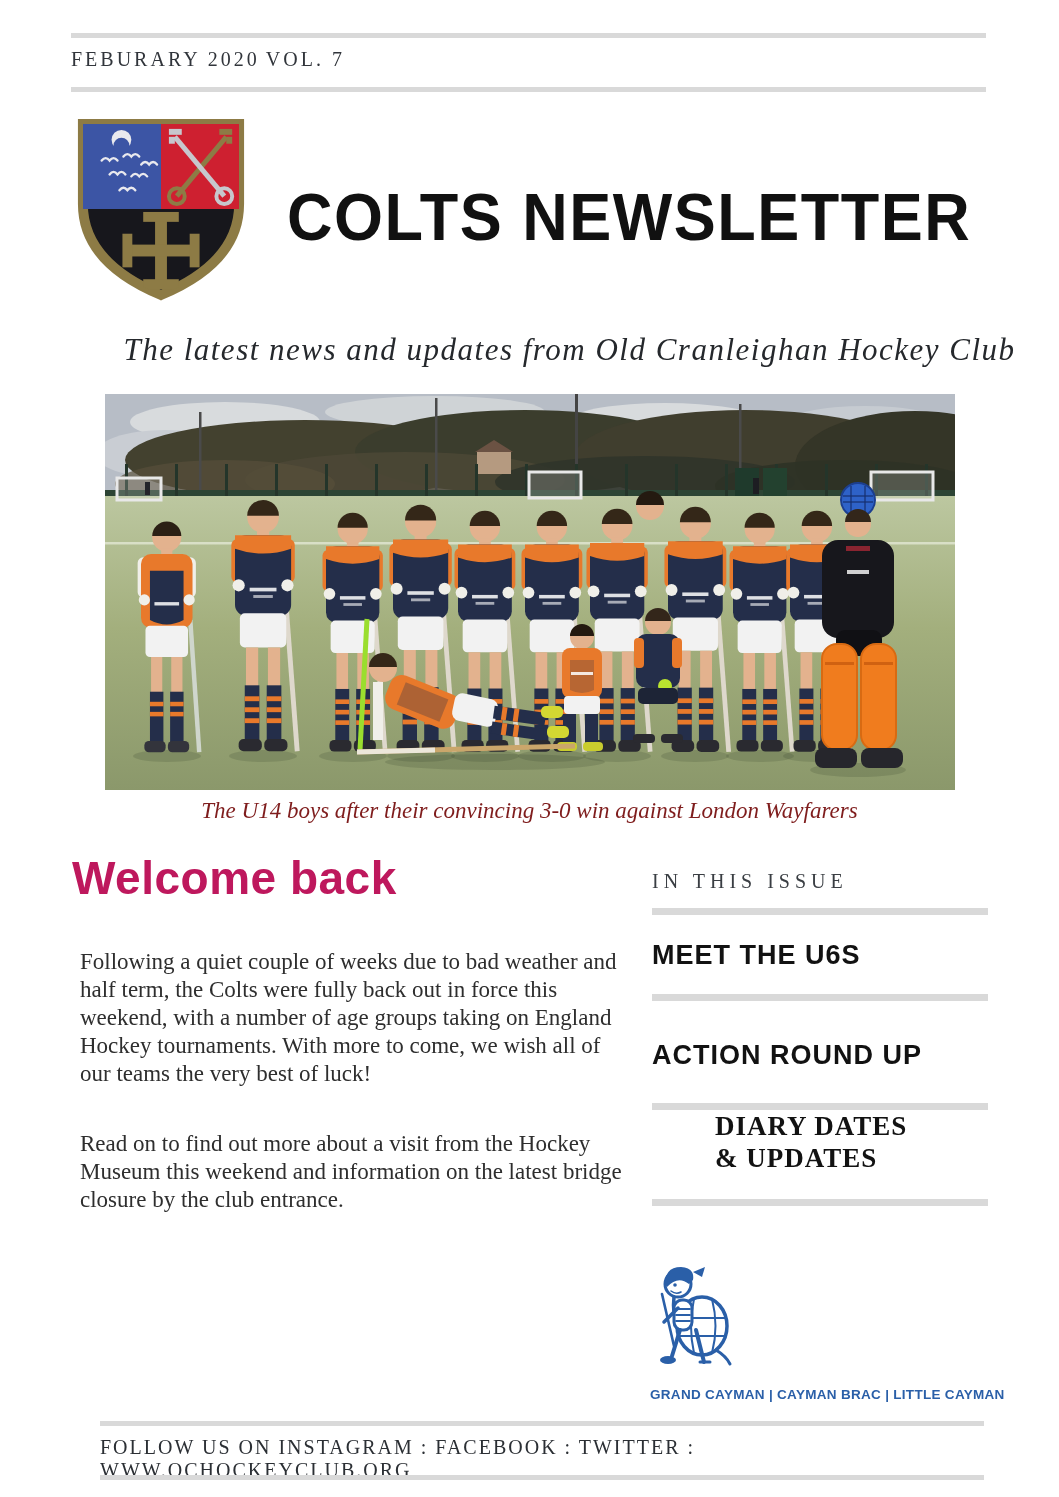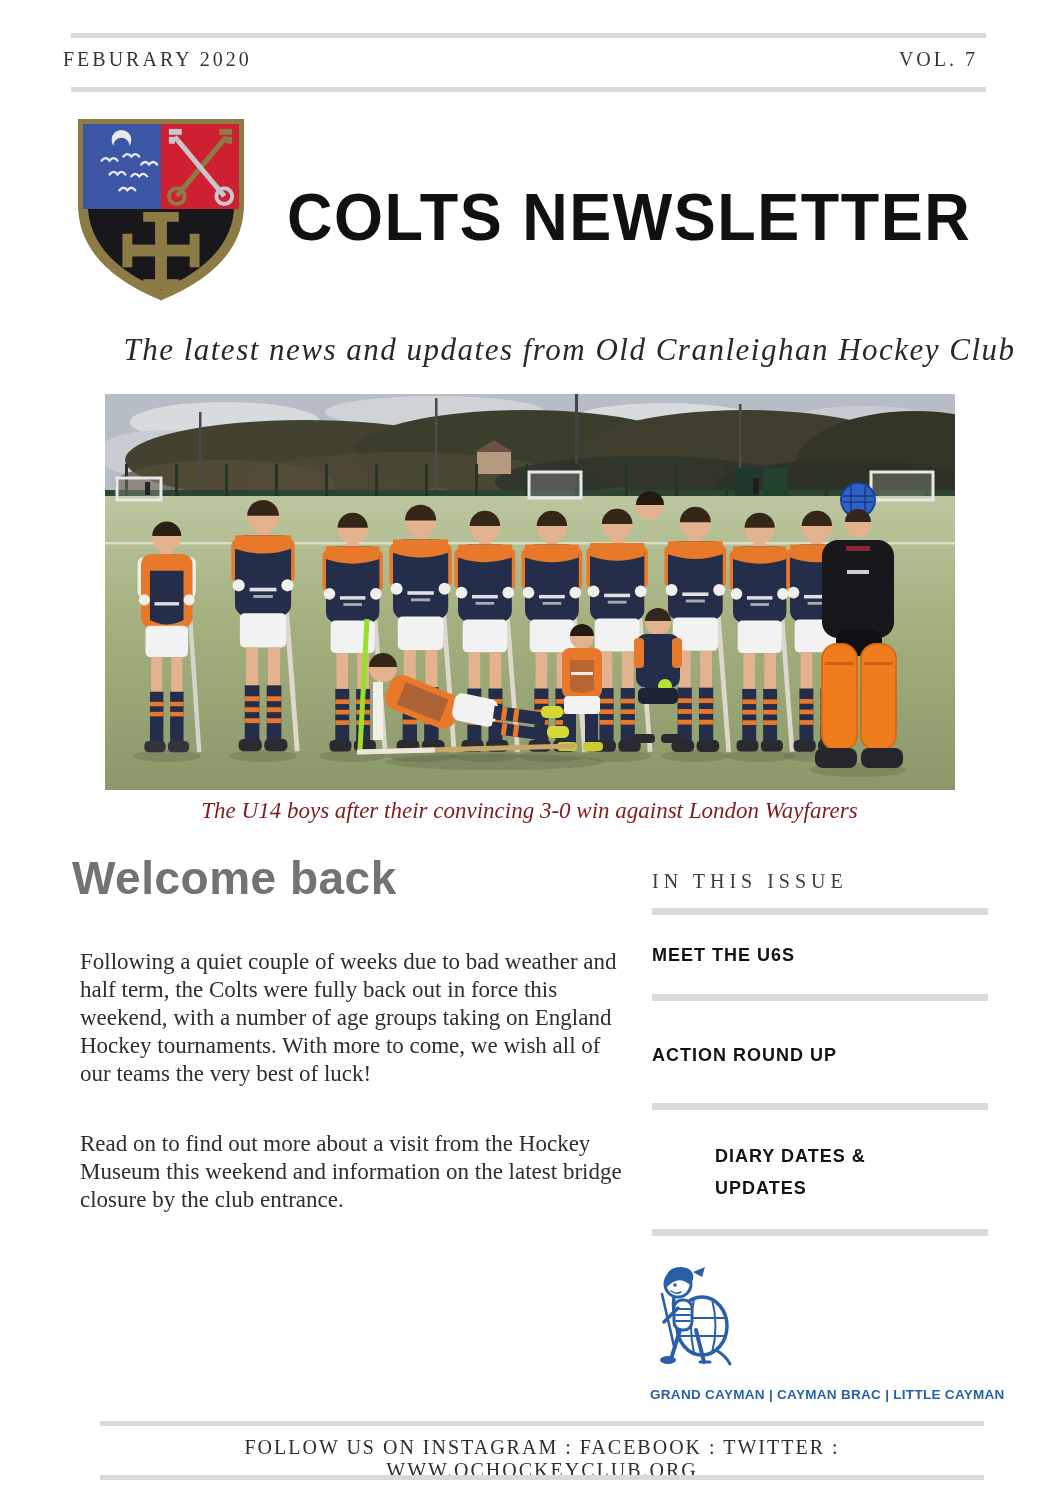--- a/index.html
+++ b/index.html
@@ -1,61 +1,61 @@
 <!DOCTYPE html>
 <html><head>
 <meta charset="utf-8">
 <style>
   html,body{margin:0;padding:0;background:#ffffff;}
   .page{position:relative;width:1059px;height:1497px;background:#ffffff;overflow:hidden;
         font-family:"Liberation Serif","DejaVu Serif",serif;color:#222;}
   .rule{position:absolute;left:71px;width:915px;height:5px;background:#d9d9d9;}
   
-  .hdr-row{position:absolute;left:63px;top:48px;width:915px;display:flex;justify-content:space-between;gap:6px;}
+  .hdr-row{position:absolute;left:71px;top:48px;width:915px;display:flex;justify-content:flex-start;gap:6px;}
   .hdr-text{font-size:20px;letter-spacing:3px;color:#31353b;}
   
   .crest{position:absolute;left:72px;top:112px;width:178px;height:194px;}
   .title{position:absolute;left:287px;top:178px;width:720px;
          font-family:"Liberation Sans","DejaVu Sans",sans-serif;font-weight:bold;
          font-size:63px;letter-spacing:1.5px;color:#111;transform:scaleY(1.07);transform-origin:top left;
          white-space:nowrap;}
   .tagline{position:absolute;left:0;top:332px;width:1059px;text-align:center;
            font-style:italic;font-size:31px;letter-spacing:1.5px;color:#25282c;padding-left:40px;}
   
   .photo{position:absolute;left:105px;top:394px;width:850px;height:396px;}
   .caption{position:absolute;left:0;top:798px;width:1059px;text-align:center;
            font-style:italic;font-size:23px;color:#7f1d1d;}
   
   .article{position:absolute;left:72px;top:852px;width:566px;}
   .article h1{margin:0;font-family:"Liberation Sans","DejaVu Sans",sans-serif;
-              font-weight:bold;font-size:46px;line-height:52px;color:#737373;letter-spacing:0.5px;}
+              font-weight:bold;font-size:46px;line-height:52px;color:#be185d;letter-spacing:0.5px;}
   .article p{margin:8px;font-size:23px;line-height:28px;color:#2e2e2e;}
   .article .p1{margin-top:44px;}
   .article .p2{margin-top:42px;}
   .article .note{margin-top:36px;font-weight:bold;font-size:26px;line-height:36px;color:#161616;}
   
   .sidebar{position:absolute;left:652px;top:870px;width:336px;text-align:left;}
   .sb-title{font-size:20px;letter-spacing:5px;color:#3a3e43;}
   .sbar{height:7px;background:#d9d9d9;}
   .sbar.b1{margin-top:15px;} .sbar.b2{margin-top:23px;} .sbar.b3{margin-top:32px;} .sbar.b4{margin-top:25px;}
   .sb-item{font-family:"Liberation Sans","DejaVu Sans",sans-serif;font-weight:bold;
-           font-size:18px;line-height:32px;letter-spacing:1px;color:#121212;}
+           font-size:27px;line-height:32px;letter-spacing:1px;color:#121212;}
   .sb-item.i1{margin-top:24px;} .sb-item.i2{margin-top:38px;}
-  .sb-item.i3{margin-top:30px;max-width:210px;margin-left:auto;margin-right:auto;}
+  .sb-item.i3{max-width:210px;margin-left:auto;margin-right:auto;font-family:Liberation Serif, serif;}
   
   .cayman{position:absolute;left:650px;top:1262px;width:354px;}
   .cayman-row{display:flex;align-items:flex-end;}
   .cayman-names{flex:1;}
   .cay-l1{font-size:43px;line-height:48px;letter-spacing:13px;color:#2a5fa8;white-space:nowrap;}
   .cay-l2{font-size:37px;line-height:42px;letter-spacing:12px;color:#2a5fa8;white-space:nowrap;}
   .turtle{width:84px;height:112px;flex:0 0 84px;}
   .cay-tag{margin-top:13px;font-family:"Liberation Sans","DejaVu Sans",sans-serif;font-weight:bold;
            font-size:13.5px;letter-spacing:0.3px;color:#2a5fa8;white-space:nowrap;}
   
-  .footer-text{position:absolute;left:100px;top:1436px;width:884px;text-align:center;
+  .footer-text{position:absolute;left:100px;top:1436px;width:884px;text-align:left;
                font-size:20px;letter-spacing:2px;color:#2b2f34;}
 </style>
 </head>
 <body>
 
 <div class="page">
 
   <div class="rule" style="top:33px"></div>
   <div class="hdr-row">
     <span class="hdr-text">FEBURARY 2020</span>

